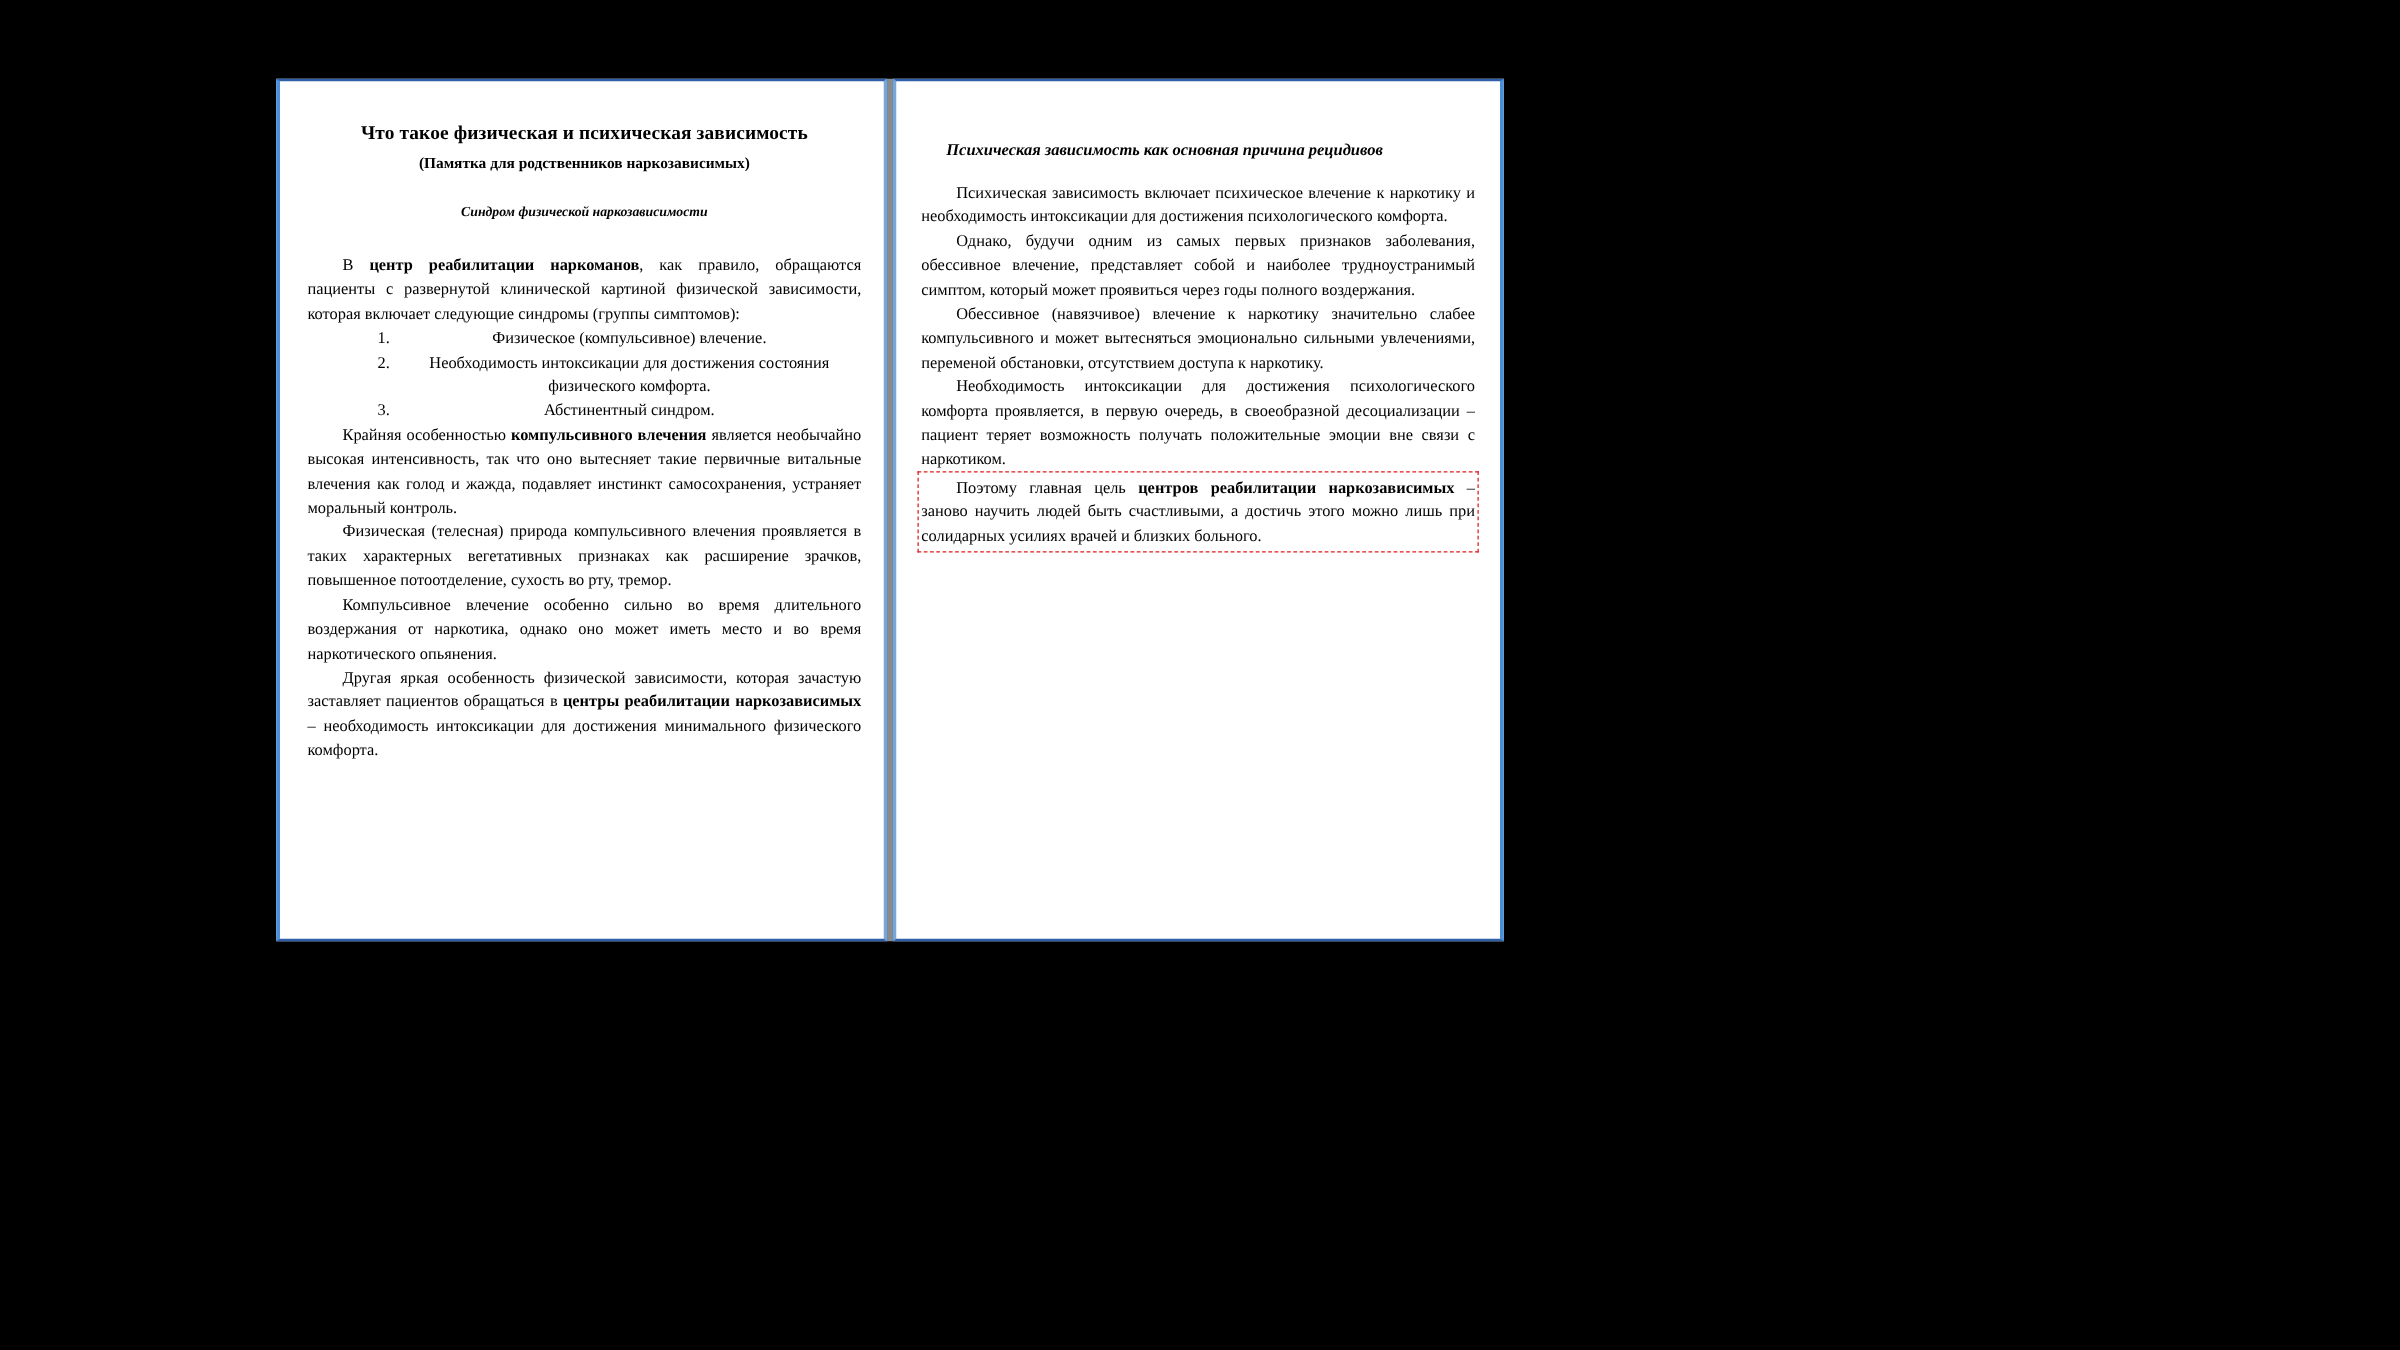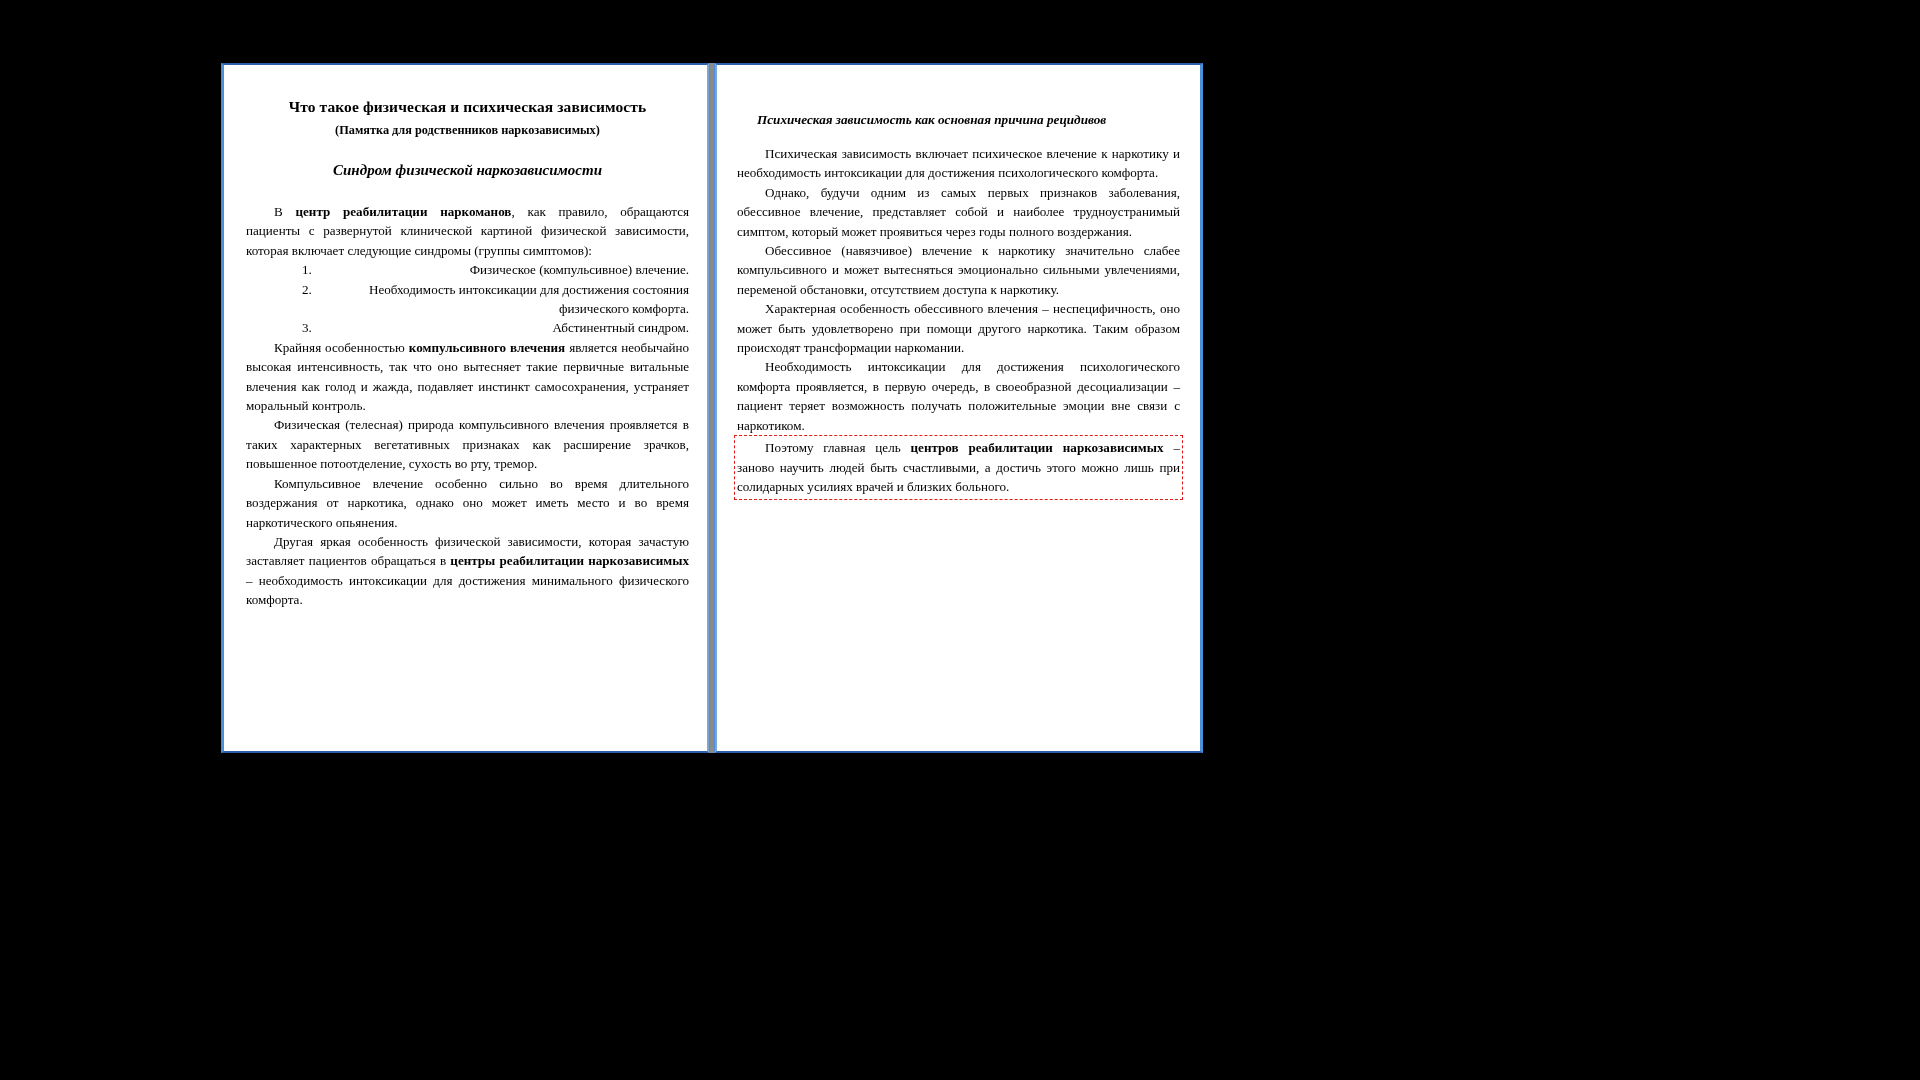--- a/index.html
+++ b/index.html
@@ -100,21 +100,21 @@
   .doc-subtitle {
     font-size: 12.3px;
     font-weight: bold;
     text-align: center;
     line-height: 17px;
     color: #000000;
     margin: 4px 10px 0 10px;
   }
 
   .section-heading {
-    font-size: 15px;
+    font-size: 11px;
     font-weight: bold;
     font-style: italic;
     text-align: center;
     line-height: 19px;
     color: #000000;
     margin: 22px 20px 0 20px;
   }
 
   .section-heading-right {
     font-size: 13.2px;
@@ -150,21 +150,21 @@
     counter-reset: symitem;
   }
 
   ol.sym-list li {
     font-size: 13.1px;
     line-height: 19.4px;
     color: #000000;
     counter-increment: symitem;
     position: relative;
     padding-left: 16px;
-    text-align: right;
+    text-align: center;
   }
 
   ol.sym-list li::before {
     content: counter(symitem) ".";
     position: absolute;
     left: 0;
     top: 0;
   }
 
   
@@ -224,21 +224,20 @@
 
 
         <div class="section-heading-right">Психическая зависимость как основная причина рецидивов</div>
 
         <p class="body-par">Психическая зависимость включает психическое влечение к наркотику и необходимость интоксикации для достижения психологического комфорта.</p>
 
         <p class="body-par">Однако, будучи одним из самых первых признаков заболевания, обессивное влечение, представляет собой и наиболее трудноустранимый симптом, который может проявиться через годы полного воздержания.</p>
 
         <p class="body-par">Обессивное (навязчивое) влечение к наркотику значительно слабее компульсивного и может вытесняться эмоционально сильными увлечениями, переменой обстановки, отсутствием доступа к наркотику.</p>
 
-        <p class="body-par">Характерная особенность обессивного влечения – неспецифичность, оно может быть удовлетворено при помощи другого наркотика. Таким образом происходят трансформации наркомании.</p>
 
         <p class="body-par">Необходимость интоксикации для достижения психологического комфорта проявляется, в первую очередь, в своеобразной десоциализации – пациент теряет возможность получать положительные эмоции вне связи с наркотиком.</p>
 
         <div class="selection-box">
           <p class="body-par"><span>Поэтому главная цель </span><b>центров реабилитации наркозависимых</b><span> – заново научить людей быть счастливыми, а достичь этого можно лишь при солидарных усилиях врачей и близких больного.</span></p>
         </div>
 
       </div>
     </div>
 

